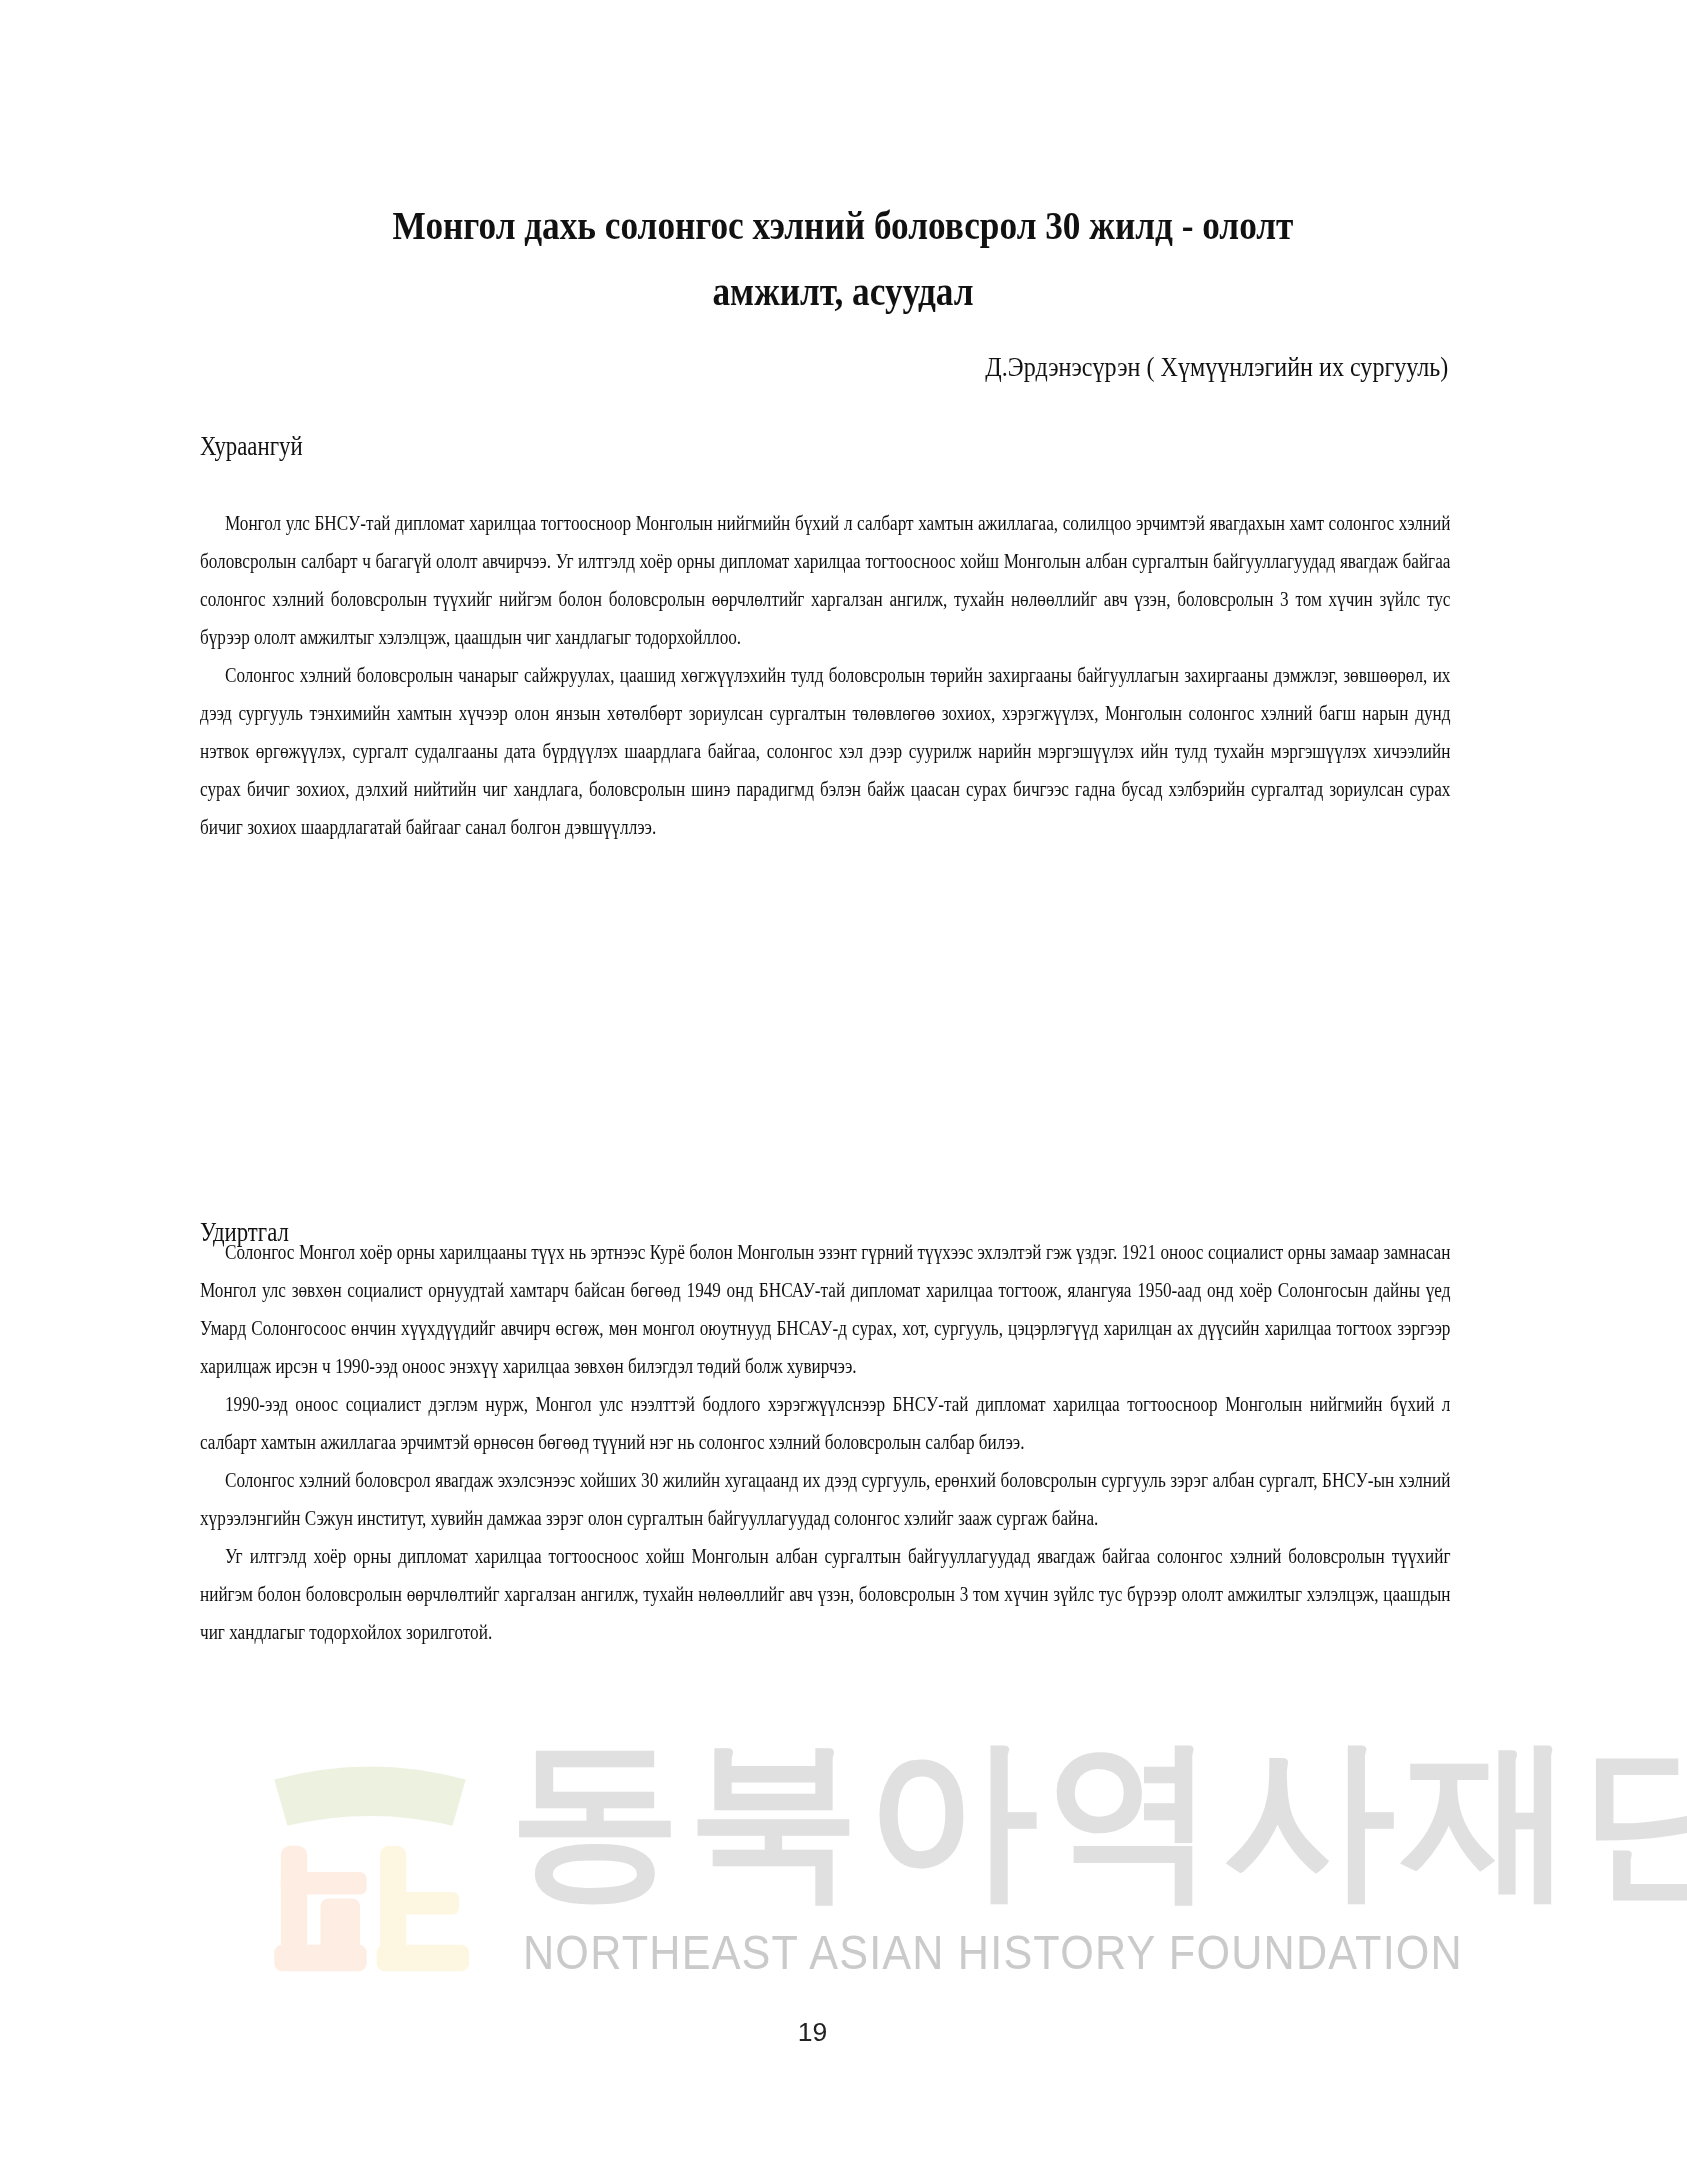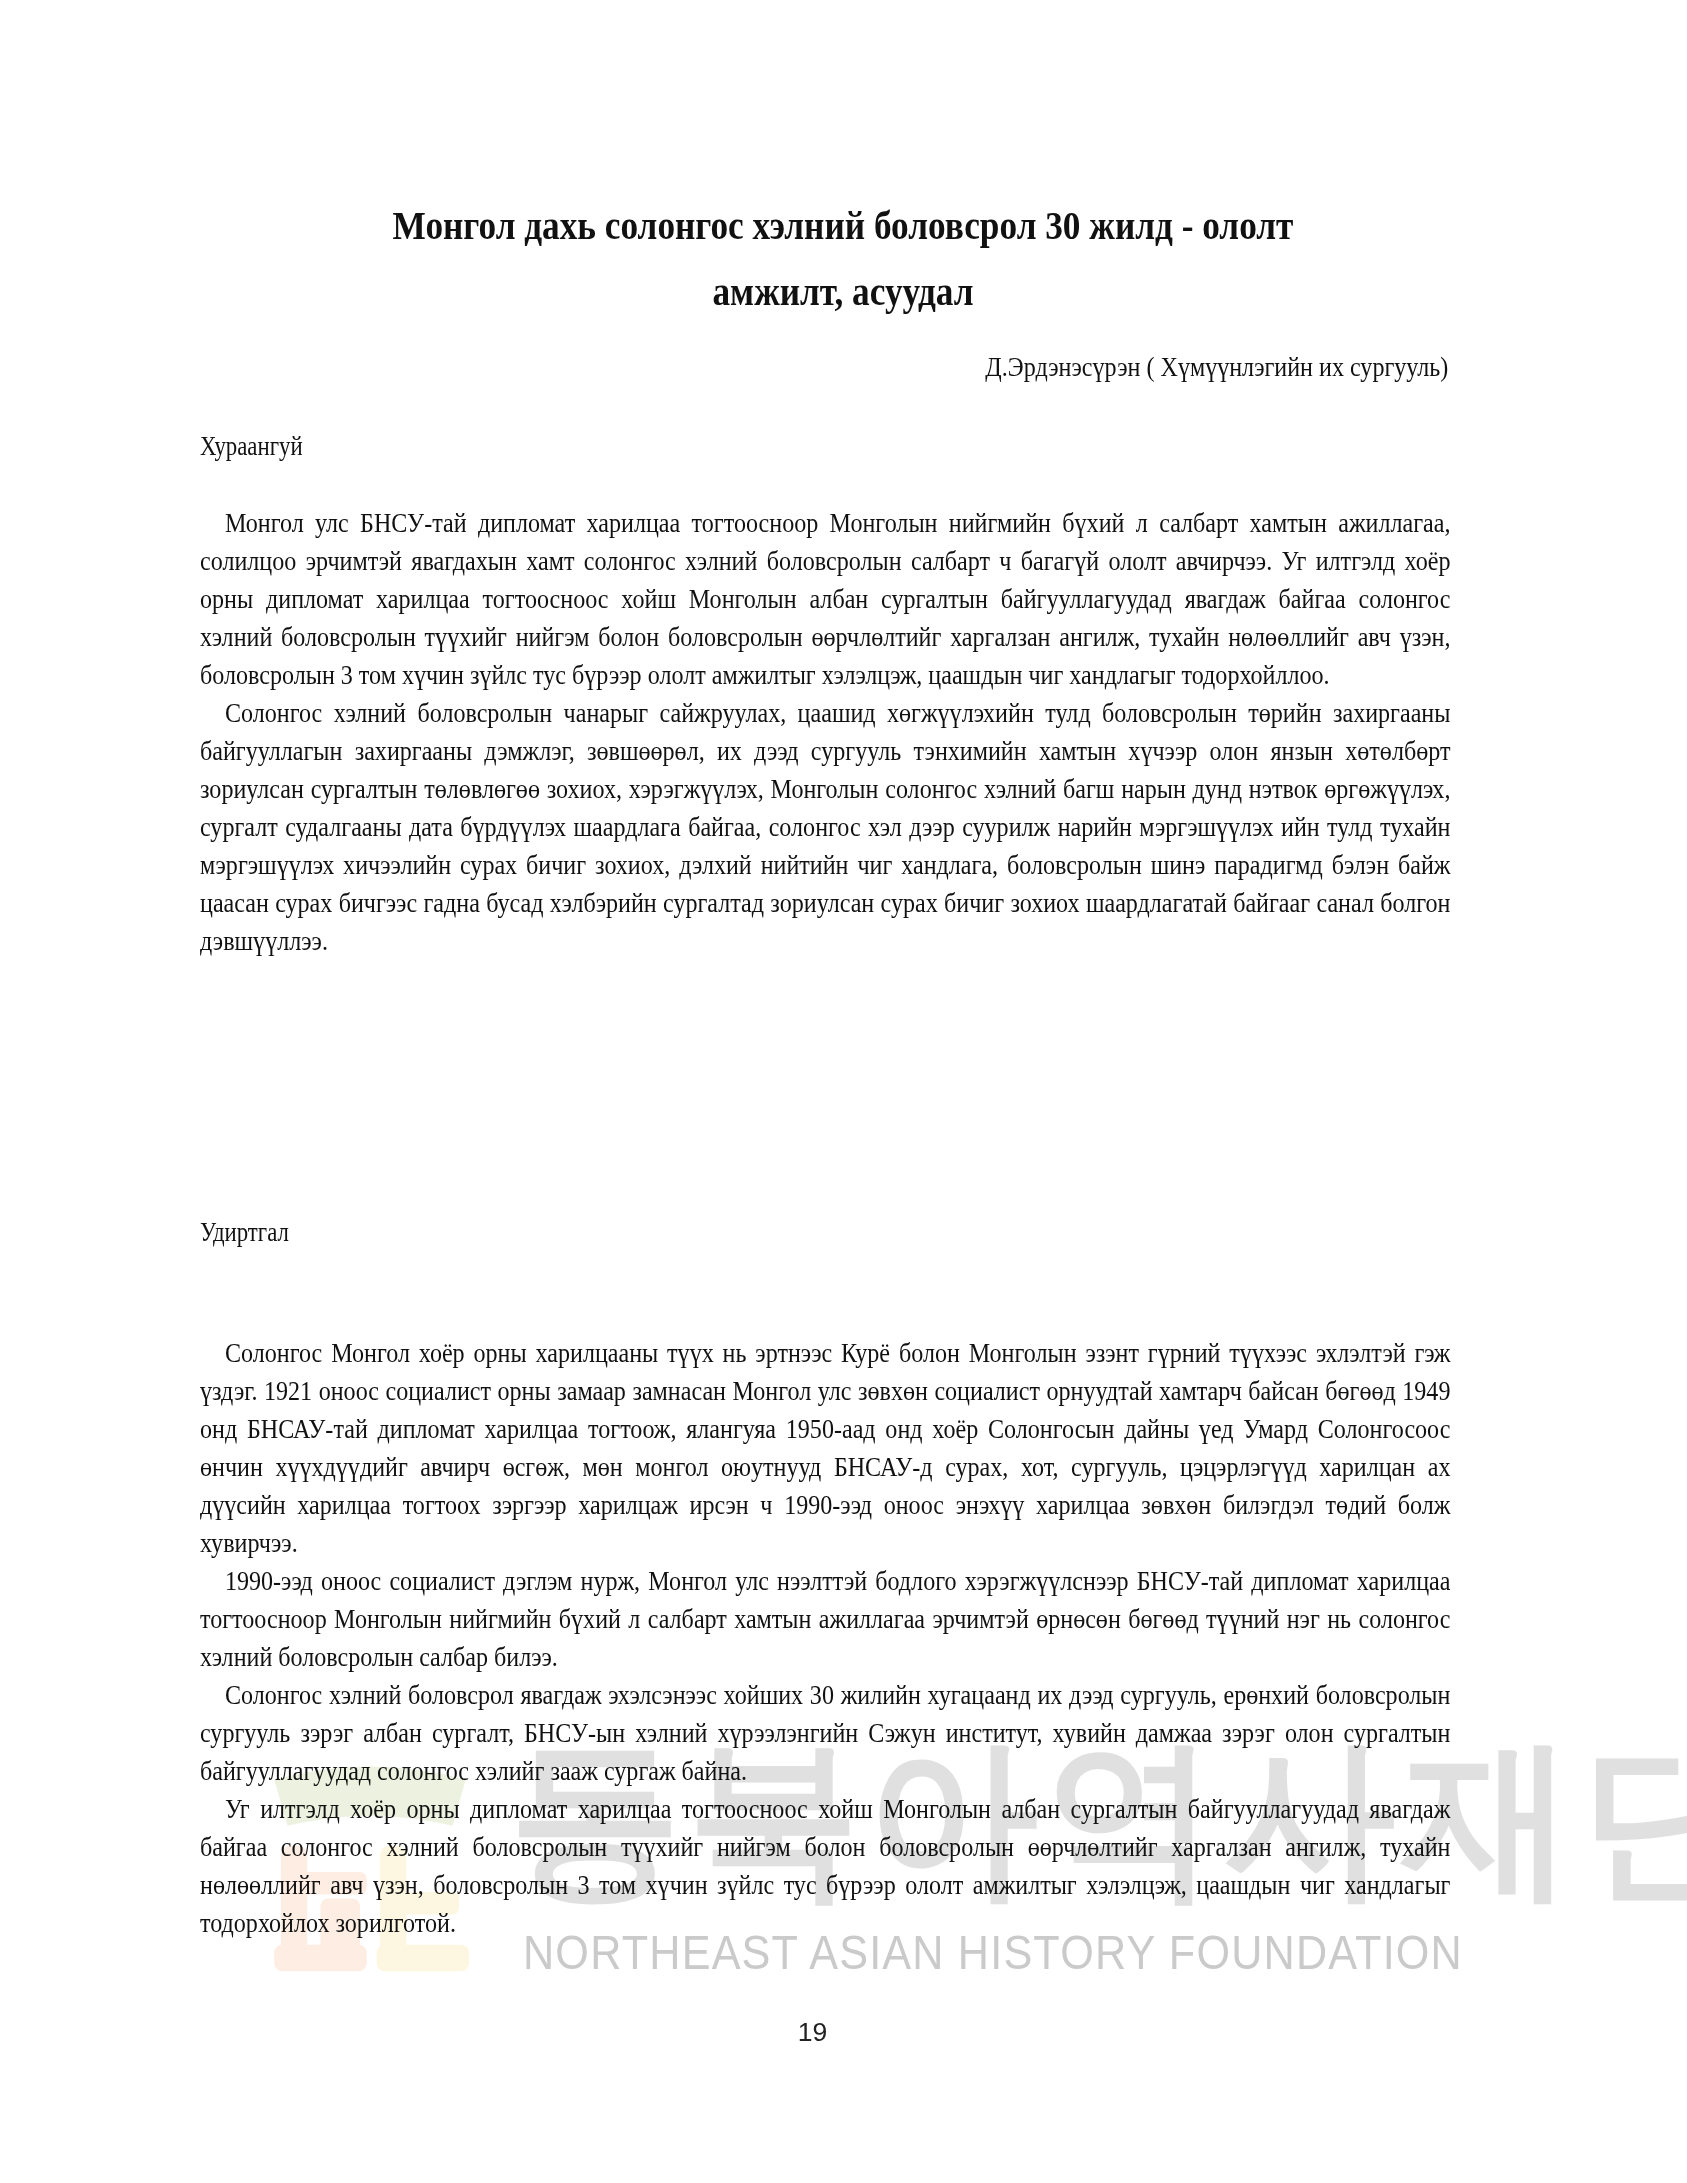--- a/index.html
+++ b/index.html
@@ -16,21 +16,21 @@
     .author {
       position: absolute; right: 239px; top: 351px; font-size: 28px;
       transform: scaleX(0.86); transform-origin: right top;
     }
     .section-heading {
       position: absolute; left: 200px; font-size: 26.5px;
       transform: scaleX(0.86); transform-origin: left top;
     }
     .body-block {
       position: absolute; left: 200px; width: 1250px;
-      font-size: 28px; line-height: 38px; text-align: justify;
+      font-size: 20px; line-height: 38px; text-align: justify;
     }
     .body-block p { margin: 0; text-indent: 29px; }
     .body-block p.noindent { text-indent: 0; }
     .body-block .inner { width: 1454px; transform: scaleX(0.86); transform-origin: left top; }
     .page-num {
       position: absolute; left: 0; width: 1625px; top: 2017px; text-align: center;
       font-size: 26.5px; font-family: "Liberation Sans", sans-serif; color: #222;
     }
     
     .watermark { position: absolute; pointer-events: none; }
@@ -78,21 +78,21 @@
   <div class="body-block" style="top:504px;">
     <div class="inner">
       <p>Монгол улс БНСУ-тай дипломат харилцаа тогтоосноор Монголын нийгмийн бүхий л салбарт хамтын ажиллагаа, солилцоо эрчимтэй явагдахын хамт солонгос хэлний боловсролын салбарт ч багагүй ололт авчирчээ. Уг илтгэлд   хоёр орны дипломат харилцаа тогтоосноос хойш Монголын албан сургалтын байгууллагуудад явагдаж байгаа солонгос хэлний боловсролын түүхийг   нийгэм болон боловсролын өөрчлөлтийг харгалзан ангилж, тухайн нөлөөллийг авч үзэн, боловсролын 3 том хүчин зүйлс тус бүрээр ололт амжилтыг хэлэлцэж, цаашдын чиг хандлагыг тодорхойллоо.</p>
       <p>Солонгос хэлний боловсролын чанарыг сайжруулах, цаашид хөгжүүлэхийн тулд боловсролын төрийн захиргааны байгууллагын захиргааны дэмжлэг, зөвшөөрөл, их дээд сургууль тэнхимийн хамтын хүчээр олон янзын хөтөлбөрт зориулсан сургалтын төлөвлөгөө зохиох, хэрэгжүүлэх, Монголын солонгос хэлний багш нарын дунд нэтвок өргөжүүлэх, сургалт судалгааны дата бүрдүүлэх шаардлага байгаа, солонгос хэл дээр суурилж нарийн мэргэшүүлэх ийн тулд тухайн мэргэшүүлэх хичээлийн сурах бичиг зохиох, дэлхий нийтийн чиг хандлага, боловсролын шинэ парадигмд бэлэн байж цаасан сурах бичгээс гадна бусад хэлбэрийн сургалтад зориулсан сурах бичиг зохиох шаардлагатай байгааг санал болгон дэвшүүллээ.</p>
     </div>
   </div>
 
 
   <div class="section-heading" style="top:1217px;">Удиртгал</div>
 
-  <div class="body-block" style="top:1334px;">
+  <div class="body-block" style="top:1233px;">
     <div class="inner">
       <p>Солонгос Монгол хоёр орны харилцааны түүх нь эртнээс Курё болон Монголын эзэнт гүрний түүхээс эхлэлтэй гэж үздэг. 1921 оноос социалист орны замаар замнасан Монгол улс зөвхөн социалист орнуудтай хамтарч байсан   бөгөөд 1949 онд БНСАУ-тай дипломат харилцаа тогтоож, ялангуяа 1950-аад онд хоёр Солонгосын дайны үед Умард Солонгосоос өнчин хүүхдүүдийг авчирч өсгөж, мөн монгол оюутнууд БНСАУ-д сурах, хот, сургууль, цэцэрлэгүүд харилцан ах дүүсийн харилцаа тогтоох зэргээр харилцаж ирсэн ч 1990-ээд оноос энэхүү харилцаа зөвхөн билэгдэл төдий болж хувирчээ.</p>
       <p>1990-ээд оноос социалист дэглэм нурж, Монгол улс нээлттэй бодлого хэрэгжүүлснээр БНСУ-тай дипломат харилцаа тогтоосноор Монголын нийгмийн бүхий л салбарт хамтын ажиллагаа эрчимтэй өрнөсөн бөгөөд түүний нэг нь солонгос хэлний боловсролын салбар билээ.</p>
       <p>Солонгос хэлний боловсрол явагдаж эхэлсэнээс хойших 30 жилийн хугацаанд их дээд сургууль, ерөнхий боловсролын сургууль зэрэг албан сургалт, БНСУ-ын хэлний хүрээлэнгийн Сэжун институт, хувийн дамжаа зэрэг олон сургалтын байгууллагуудад солонгос хэлийг зааж сургаж байна.</p>
       <p>Уг илтгэлд   хоёр орны дипломат харилцаа тогтоосноос хойш Монголын албан сургалтын байгууллагуудад явагдаж байгаа солонгос хэлний боловсролын түүхийг   нийгэм болон боловсролын өөрчлөлтийг харгалзан ангилж, тухайн нөлөөллийг авч үзэн, боловсролын 3 том хүчин зүйлс тус бүрээр ололт амжилтыг хэлэлцэж, цаашдын чиг хандлагыг тодорхойлох зорилготой.</p>
     </div>
   </div>
 
   <div class="page-num">19</div>
 </div>

